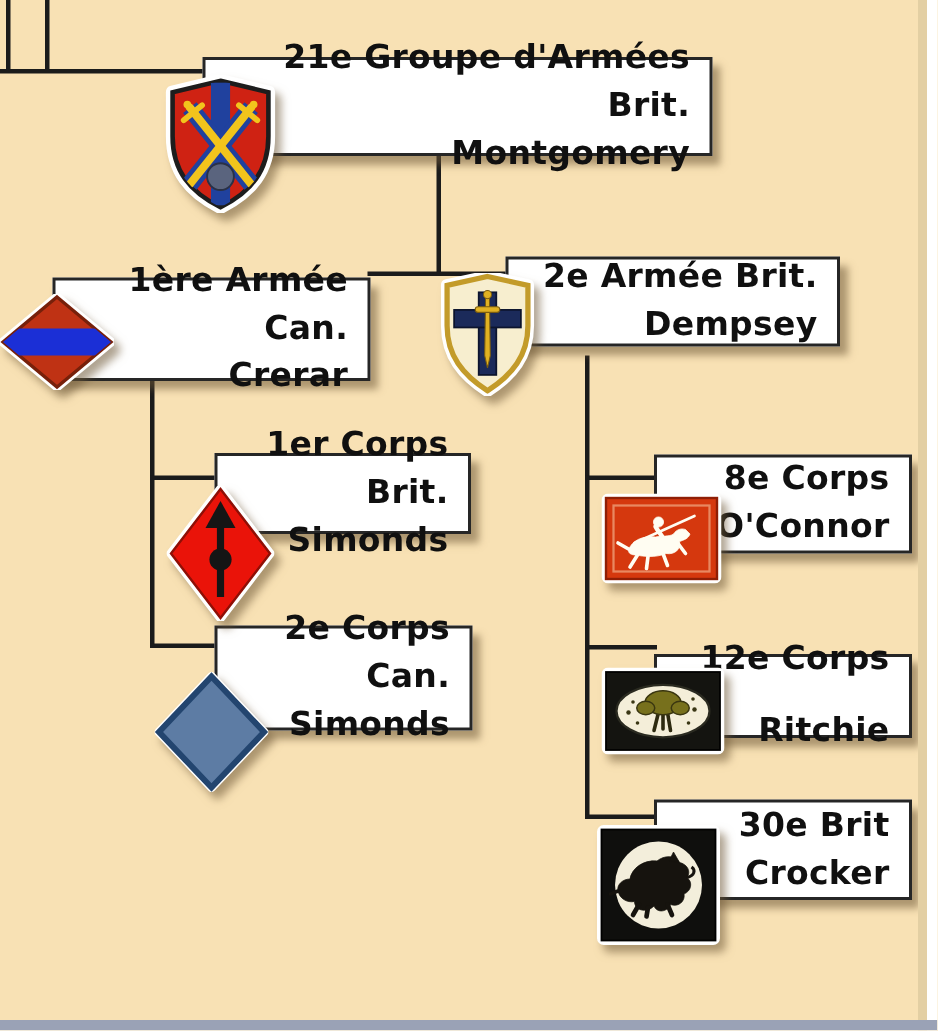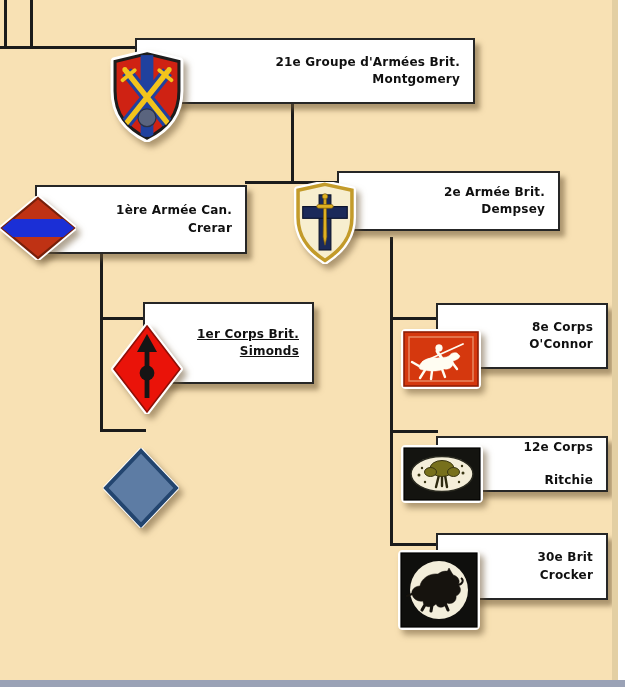--- a/index.html
+++ b/index.html
@@ -8,21 +8,21 @@
     background:#F8E1B4;
     font-family:"DejaVu Sans","Liberation Sans",sans-serif;
   }
   .ln{position:absolute;background:#1B1B1B;z-index:1;}
   .node{
     position:absolute;z-index:2;box-sizing:border-box;
     background:#FFFFFF;border:2px solid #262626;
     box-shadow:5px 6px 5px rgba(110,88,55,0.55);
     display:flex;flex-direction:column;justify-content:center;
     text-align:right;padding:4px 13px 4px 8px;
-    font-size:12px;font-weight:bold;line-height:1.45;color:#101010;
+    font-size:22px;font-weight:bold;line-height:1.45;color:#101010;
     letter-spacing:0.2px;
   }
   .ins{position:absolute;z-index:3;filter:drop-shadow(4px 5px 3px rgba(110,88,55,0.55));}
   .ins svg{display:block;width:100%;height:100%;}
   .edge-shade{position:absolute;left:612px;top:0;width:6px;height:687px;background:#E3CFA3;z-index:4;}
   .edge-white{position:absolute;left:618px;top:0;width:7px;height:687px;background:#FFFFFF;z-index:5;}
   .bottom-strip{position:absolute;left:0;top:680px;width:625px;height:7px;background:#9AA2B6;z-index:6;}
 </style>
 </head>
 <body>
@@ -50,25 +50,29 @@
   <div class="node" style="left:35px;top:169px;width:212px;height:69px;margin-top:16px;">
     <div>1ère Armée Can.</div>
     <div>Crerar</div>
   </div>
 
   <div class="node" style="left:337px;top:171px;width:223px;height:60px;">
     <div>2e Armée Brit.</div>
     <div>Dempsey</div>
   </div>
 
-  <div class="node" style="left:143px;top:302px;width:171px;height:82px;text-decoration:underline;">
+  <div class="node" style="left:143px;top:302px;width:171px;height:54px;">
     <div>1er Corps Brit.</div>
     <div>Simonds</div>
   </div>
 
+  <div class="node" style="left:143px;top:417px;width:172px;height:70px;">
+    <div>2e Corps Can.</div>
+    <div>Simonds</div>
+  </div>
 
   <div class="node" style="left:436px;top:303px;width:172px;height:66px;">
     <div>8e Corps</div>
     <div>O'Connor</div>
   </div>
 
   <div class="node" style="left:436px;top:436px;width:172px;height:56px;gap:16px;">
     <div>12e Corps</div>
     <div>Ritchie</div>
   </div>

